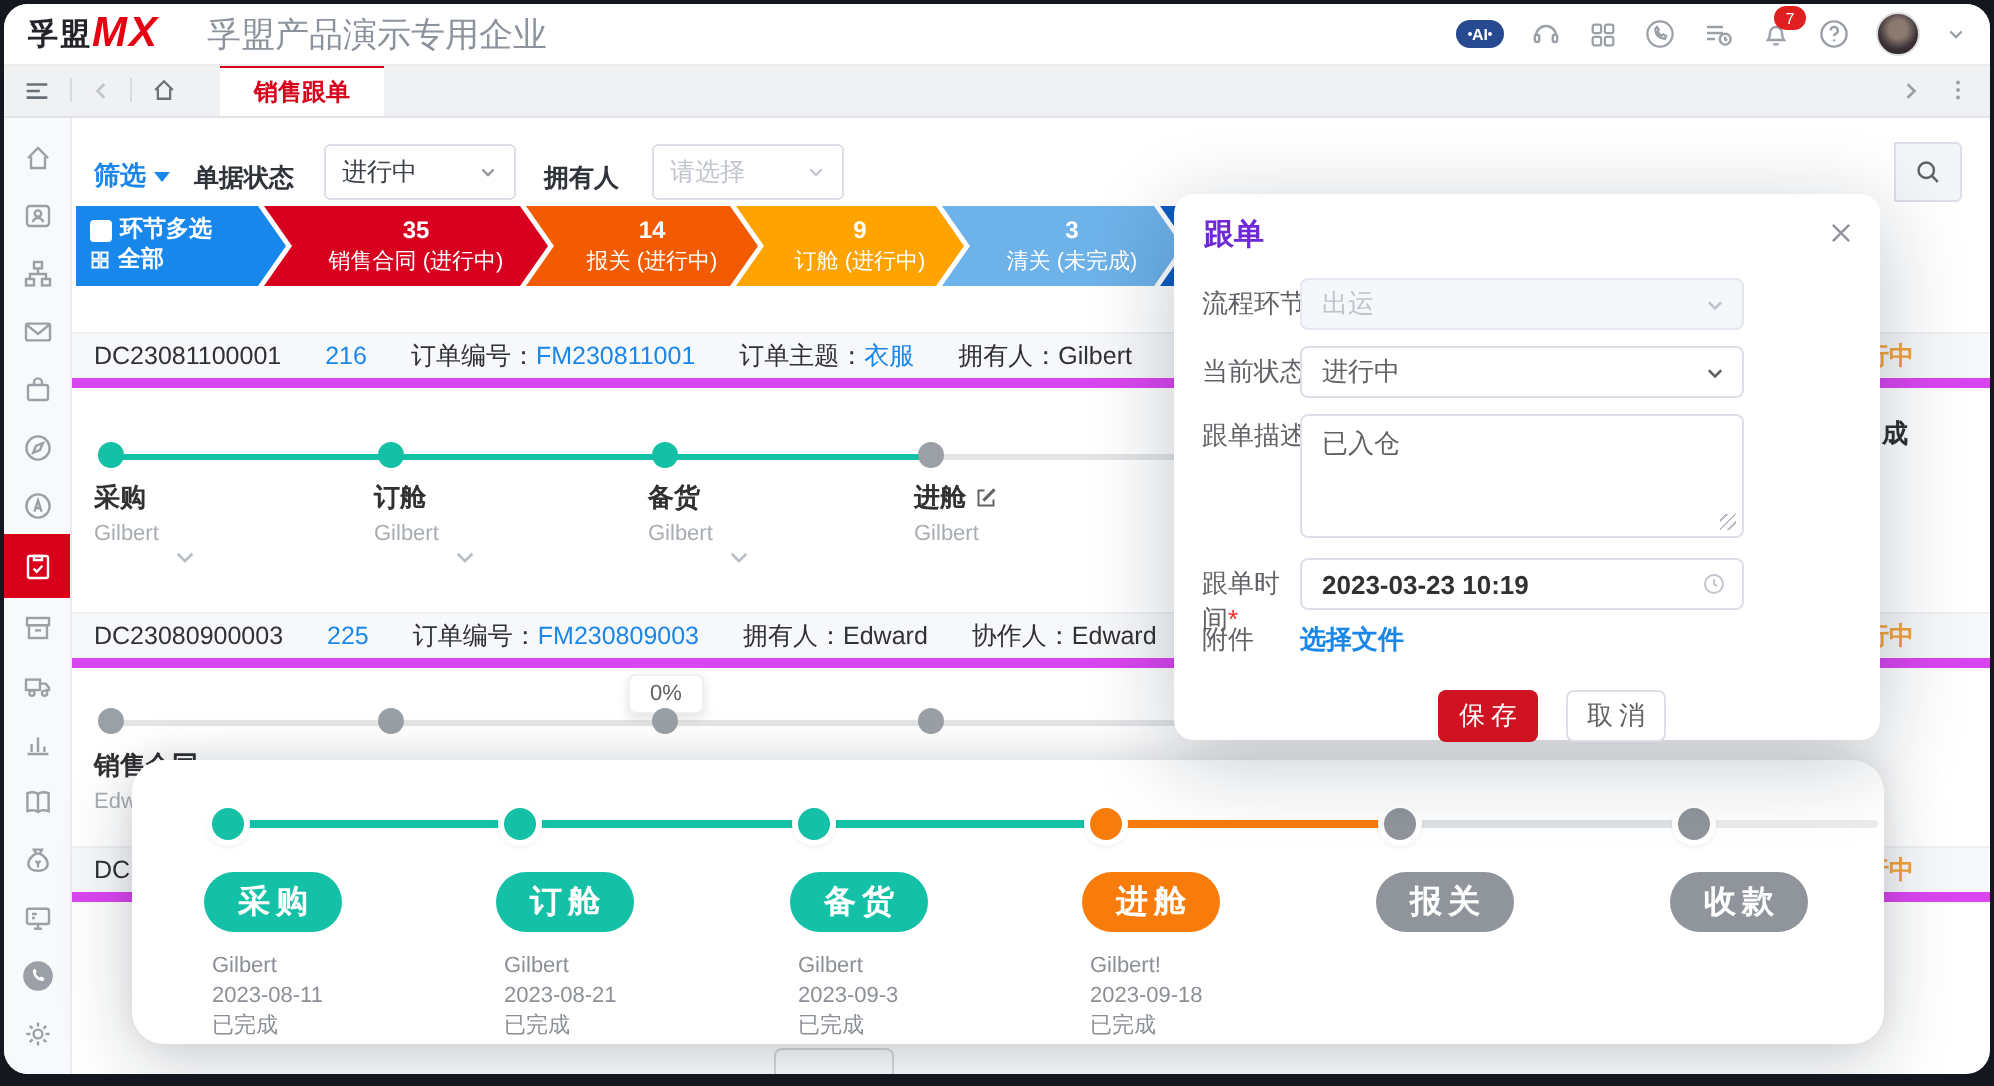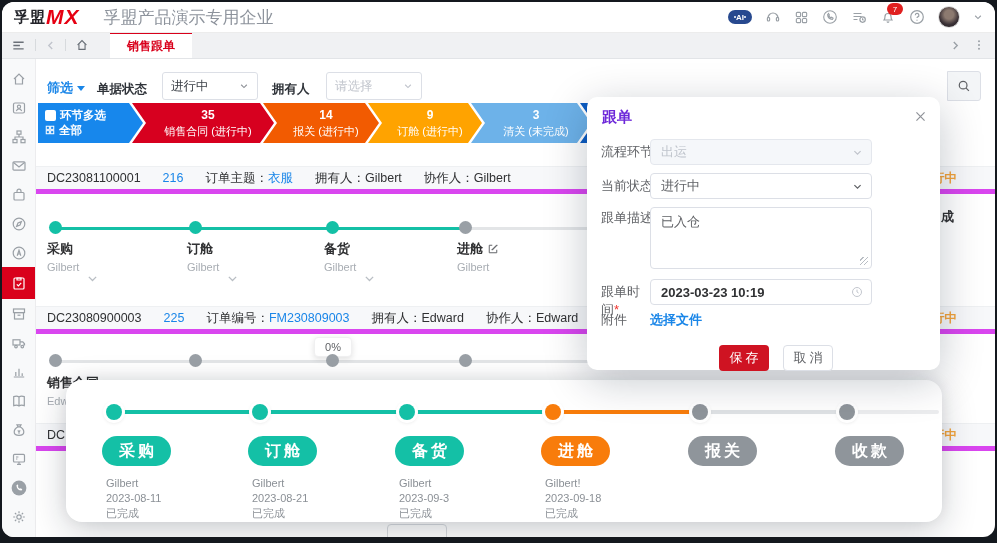--- a/index.html
+++ b/index.html
@@ -388,20 +388,21 @@
       </div>
     <div class="stage arrow s5" style="background: rgb(13, 92, 194);">
         <span class="cnt" style="padding-left:14px">1</span>
         <span class="lbl">出运 (进行中)</span>
       </div>
   </div>
 
   <div class="orow" style="top:164px">
     <span>DC23081100001</span>
     <span class="blue">216</span>
+    <span><span>订单编号：</span><span class="blue">FM230811001</span></span>
     <span><span>订单主题：</span><span class="blue">衣服</span></span>
     <span><span>拥有人：</span><span>Gilbert</span></span>
     <span><span>协作人：</span><span>Gilbert</span></span>
     <span class="obadge">进行中</span>
   </div>
 
   <div class="tl-line" style="left:53px;top:225px;width:410px;background:#14c0a6"></div>
   <div class="tl-line" style="left:463px;top:225px;width:240px;background:#e3e5e7"></div>
   <div class="tl-dot" style="left:47px;top:219px;background:#14c0a6"></div>
   <div class="tl-dot" style="left:187px;top:219px;background:#14c0a6"></div>

